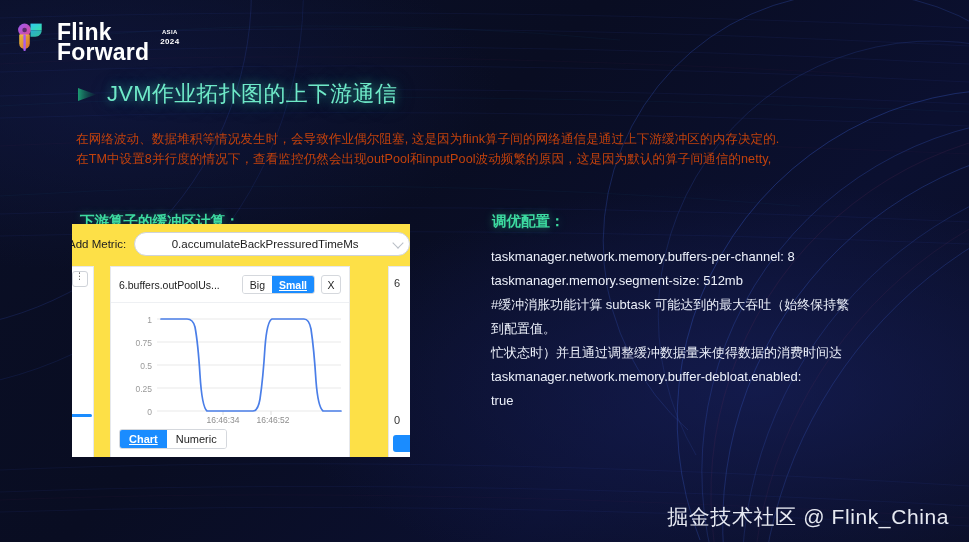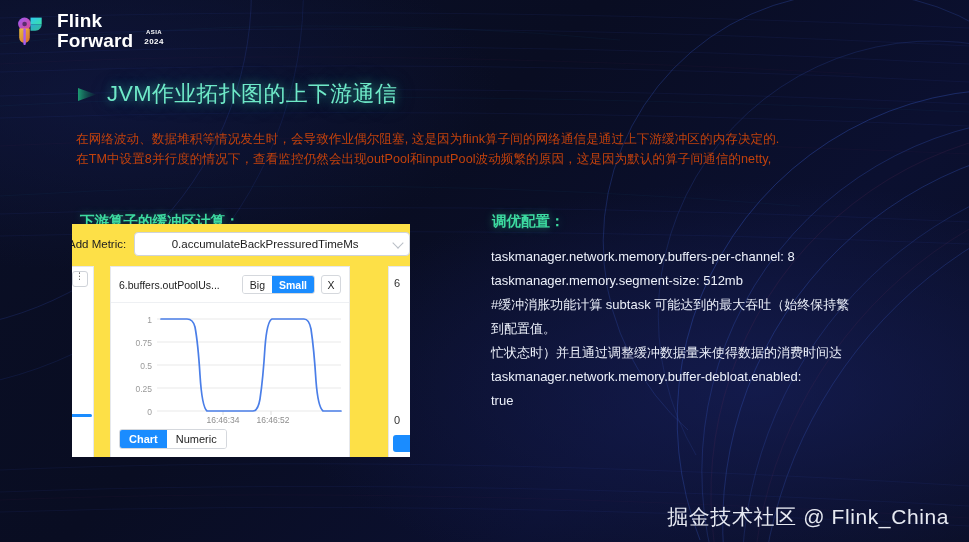--- a/index.html
+++ b/index.html
@@ -21,22 +21,22 @@
   #bg-arcs { position:absolute; inset:0; }
   #bg-lines { position:absolute; inset:0; opacity:.55; }
 
   
   #logo {
     position:absolute; left:14px; top:12px;
     display:flex; align-items:center; gap:9px;
   }
   #logo-mark { width:34px; height:34px; flex:none; }
   #logo-text {
-    color:#fff; font-size:19px; line-height:17.5px;
-    font-weight:700; letter-spacing:.2px;
+    color:#fff; font-size:23px; line-height:17.5px;
+    font-weight:700; letter-spacing:.2px;margin-top:12px;
   }
   #logo-text .l2 { display:block; margin-top:2px; }
   #logo-badge {
     align-self:flex-start; margin-top:17px; margin-left:2px;
     color:#fff; font-size:6px; line-height:7.5px;
     font-weight:700; text-align:center; letter-spacing:.4px;
   }
   #logo-badge .yr { font-size:8px; line-height:9px; display:block; }
 
   
@@ -87,21 +87,21 @@
 
   .metric-bar {
     position:absolute; left:0; top:5px; width:100%; height:30px;
     display:flex; align-items:center;
   }
   .metric-label {
     font-size:11.5px; color:#212121; margin-left:-4px; white-space:nowrap;
   }
   .metric-select {
     margin-left:8px; flex:1; height:24px;
-    border:1px solid #cfd3d9; border-radius:4px; background:#fff;
+    border:1px solid #cfd3d9; border-radius:12px; background:#fff;
     display:flex; align-items:center; justify-content:center;
     position:relative; padding:0 22px 0 8px;
   }
   .metric-select .sel-val {
     font-size:11.5px; color:#1b1b1b; white-space:nowrap;
     overflow:hidden; text-overflow:ellipsis;
   }
   .chev {
     position:absolute; right:7px; top:50%; width:8px; height:8px;
     margin-top:-5px;
@@ -139,21 +139,21 @@
     white-space:nowrap; overflow:hidden;
   }
   .seg {
     display:flex; border:1px solid #d5d8dd; border-radius:3px;
     overflow:hidden; height:19px; margin-right:6px;
   }
   .seg div {
     font-size:10.5px; padding:0 7px; display:flex; align-items:center;
     color:#1f1f1f; background:#fff;
   }
-  .seg div.on { background:#1a8cff; color:#fff; font-weight:600; }
+  .seg div.on { background:#1a8cff; color:#fff; font-weight:600;text-decoration:underline; }
   .xbtn {
     width:20px; height:19px; border:1px solid #d5d8dd; border-radius:3px;
     display:flex; align-items:center; justify-content:center;
     font-size:10.5px; color:#1f1f1f; background:#fff;
   }
 
   #plot { position:relative; height:120px; margin:4px 6px 0 6px; }
   #plot svg { display:block; }
   .ytick { font-size:8.5px; fill:#9a9a9a; text-anchor:end; }
   .xtick { font-size:8.5px; fill:#8d8d8d; text-anchor:middle; }

